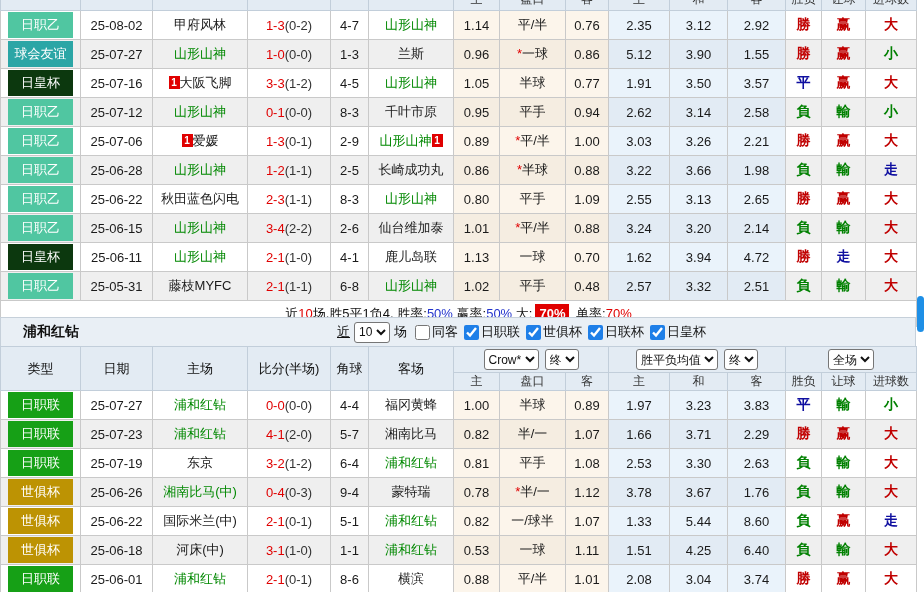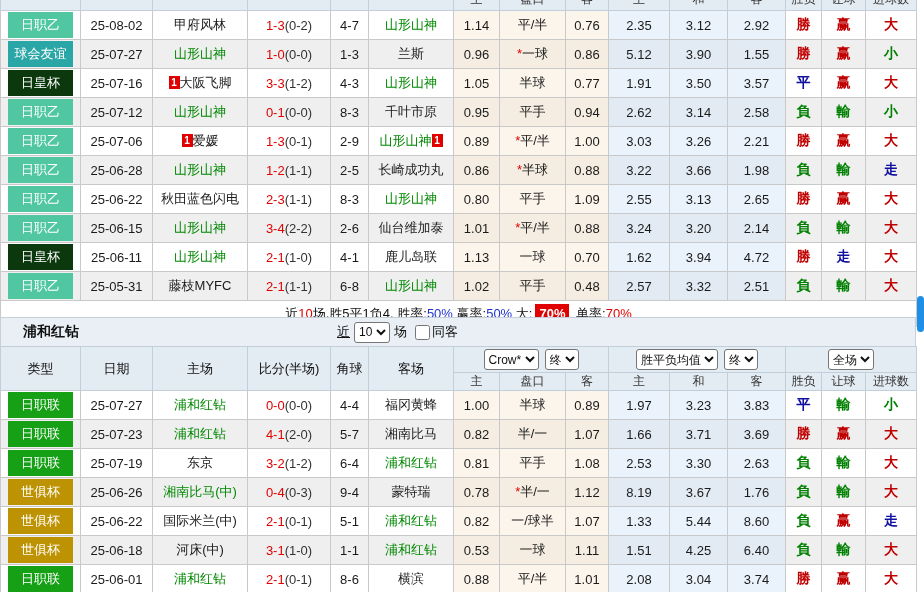--- a/index.html
+++ b/index.html
@@ -150,21 +150,21 @@
           <td class="c-info res cr">赢</td>
           <td class="c-info res cg">小</td>
         </tr>
         <tr class="data">
           <td class="c-info">
             <div class="badge bg-emperor">日皇杯</div>
           </td>
           <td class="c-info">25-07-16</td>
           <td class="c-info"><span class="nb">1</span><span class="tn">大阪飞脚</span></td>
           <td class="c-info"><span class="sc">3-3</span><span class="sh">(1-2)</span></td>
-          <td class="c-info">4-3</td>
+          <td class="c-info">4-5</td>
           <td class="c-info"><span class="tg">山形山神</span></td>
           <td class="c-asia">1.05</td>
           <td class="c-asia"><span>半球</span></td>
           <td class="c-asia">0.77</td>
           <td class="c-euro">1.91</td>
           <td class="c-euro">3.50</td>
           <td class="c-euro">3.57</td>
           <td class="c-info res cb">平</td>
           <td class="c-info res cr">赢</td>
           <td class="c-info res cr">大</td>
@@ -313,20 +313,21 @@
 
 <div id="sec2">
   <div class="titlebar">
     <span class="title">浦和红钻</span>
     <div class="filters">
       <span class="near">近</span>
       <select id="nearsel"><option>10</option></select>
       <span>场</span>
       <input type="checkbox" id="samecb" style="">
       <span>同客</span>
+      <span id="leagueboxes"><input type="checkbox" checked="" style=""><span>日职联</span><input type="checkbox" checked="" style=""><span>世俱杯</span><input type="checkbox" checked="" style=""><span>日联杯</span><input type="checkbox" checked="" style=""><span>日皇杯</span></span>
     </div>
   </div>
   <table class="t2">
     <colgroup>
       <col style="width:80px">
         <col style="width:72px">
         <col style="width:95px">
         <col style="width:83px">
       <col style="width:38px">
         <col style="width:85px">
@@ -391,21 +392,21 @@
           <td class="c-info">25-07-23</td>
           <td class="c-info"><span class="tg">浦和红钻</span></td>
           <td class="c-info"><span class="sc">4-1</span><span class="sh">(2-0)</span></td>
           <td class="c-info">5-7</td>
           <td class="c-info"><span class="tn">湘南比马</span></td>
           <td class="c-asia">0.82</td>
           <td class="c-asia"><span>半/一</span></td>
           <td class="c-asia">1.07</td>
           <td class="c-euro">1.66</td>
           <td class="c-euro">3.71</td>
-          <td class="c-euro">3.69</td>
+          <td class="c-euro">2.29</td>
           <td class="c-info res cr">勝</td>
           <td class="c-info res cr">赢</td>
           <td class="c-info res cr">大</td>
         </tr>
         <tr class="data">
           <td class="c-info">
             <div class="badge bg-j1">日职联</div>
           </td>
           <td class="c-info">25-07-19</td>
           <td class="c-info"><span class="tn">东京</span></td>
@@ -427,21 +428,21 @@
             <div class="badge bg-cwc">世俱杯</div>
           </td>
           <td class="c-info">25-06-26</td>
           <td class="c-info"><span class="tg">湘南比马(中)</span></td>
           <td class="c-info"><span class="sc">0-4</span><span class="sh">(0-3)</span></td>
           <td class="c-info">9-4</td>
           <td class="c-info"><span class="tn">蒙特瑞</span></td>
           <td class="c-asia">0.78</td>
           <td class="c-asia"><span class="star">*</span><span>半/一</span></td>
           <td class="c-asia">1.12</td>
-          <td class="c-euro">8.19</td>
+          <td class="c-euro">3.78</td>
           <td class="c-euro">3.67</td>
           <td class="c-euro">1.76</td>
           <td class="c-info res cg">負</td>
           <td class="c-info res cg">輸</td>
           <td class="c-info res cr">大</td>
         </tr>
         <tr class="data">
           <td class="c-info">
             <div class="badge bg-cwc">世俱杯</div>
           </td>

